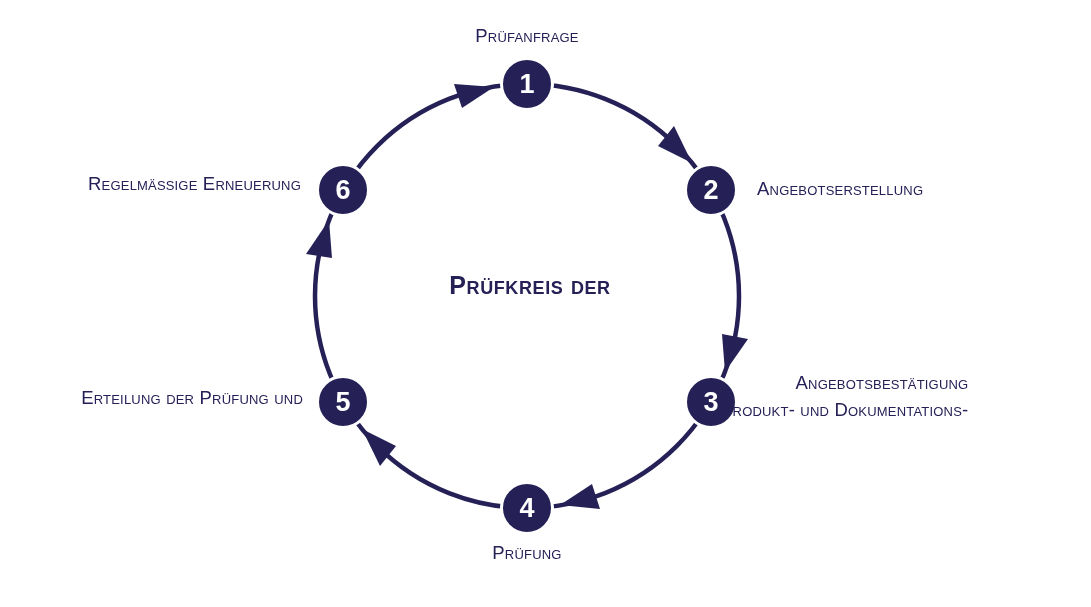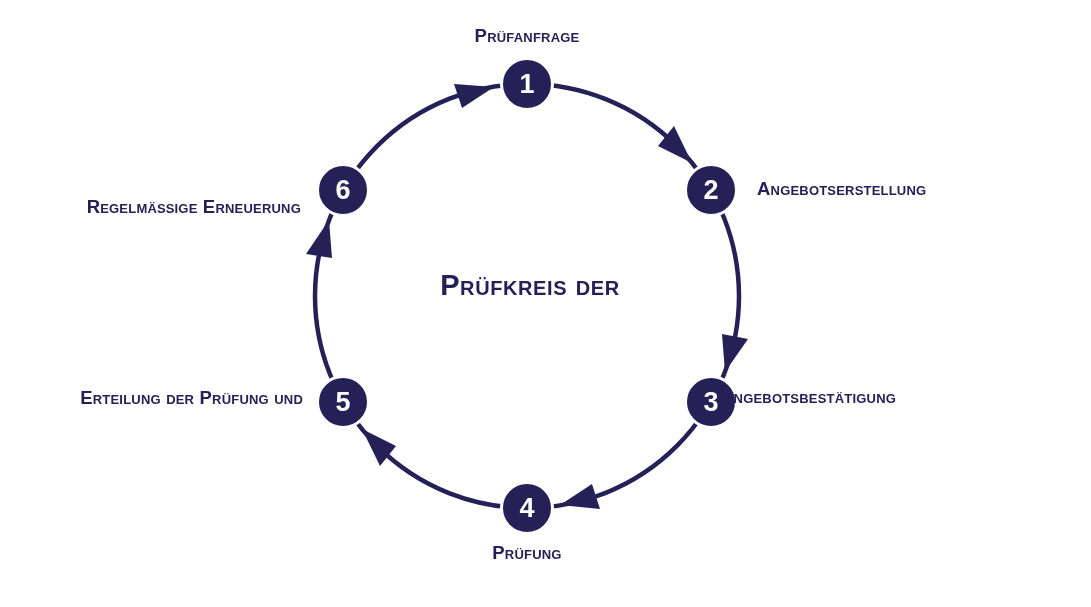--- a/index.html
+++ b/index.html
@@ -39,35 +39,34 @@
     line-height: 1;
   }
   .label {
     position: absolute;
     color: #252157;
     font-variant: small-caps;
     font-size: 18.5px;
     line-height: 27px;
     white-space: nowrap;
     letter-spacing: 0.2px;
-    font-weight: bold;
   }
   .anchor-center { transform: translate(-50%, -50%); text-align: center; }
   .anchor-left   { transform: translate(0, -50%);    text-align: right;   }
   .anchor-right  { transform: translate(-100%, -50%);text-align: right;  }
   .title {
     position: absolute;
     left: 530px;
     top: 285px;
     transform: translate(-50%, -50%);
     text-align: center;
     color: #252157;
     font-variant: small-caps;
     font-weight: bold;
-    font-size: 29px;
+    font-size: 25px;
     line-height: 38px;
     white-space: nowrap;
     letter-spacing: 0.6px;
   }
 </style>
 </head>
 <body>
 
 <div class="stage">
 
@@ -103,31 +102,32 @@
   <div class="label anchor-center" style="left:527px;top:35px">
     <div>Prüfanfrage</div>
   </div>
 
   <div class="label anchor-left" style="left:757px;top:188px">
     <div>Angebotserstellung</div>
   </div>
 
   <div class="label anchor-left" style="left:720px;top:396px">
     <div>Angebotsbestätigung</div>
+    <div>Produkt- und Dokumentations-</div>
   </div>
 
   <div class="label anchor-center" style="left:527px;top:552px">
     <div>Prüfung</div>
   </div>
 
   <div class="label anchor-right" style="left:303px;top:397px">
     <div>Erteilung der Prüfung und</div>
   </div>
 
-  <div class="label anchor-right" style="left:301px;top:206px">
+  <div class="label anchor-right" style="left:301px;top:183px">
     <div>Regelmäßige Erneuerung</div>
   </div>
 
   <div class="title">
     <div>Prüfkreis der</div>
   </div>
 
 </div>
 
 </body></html>

